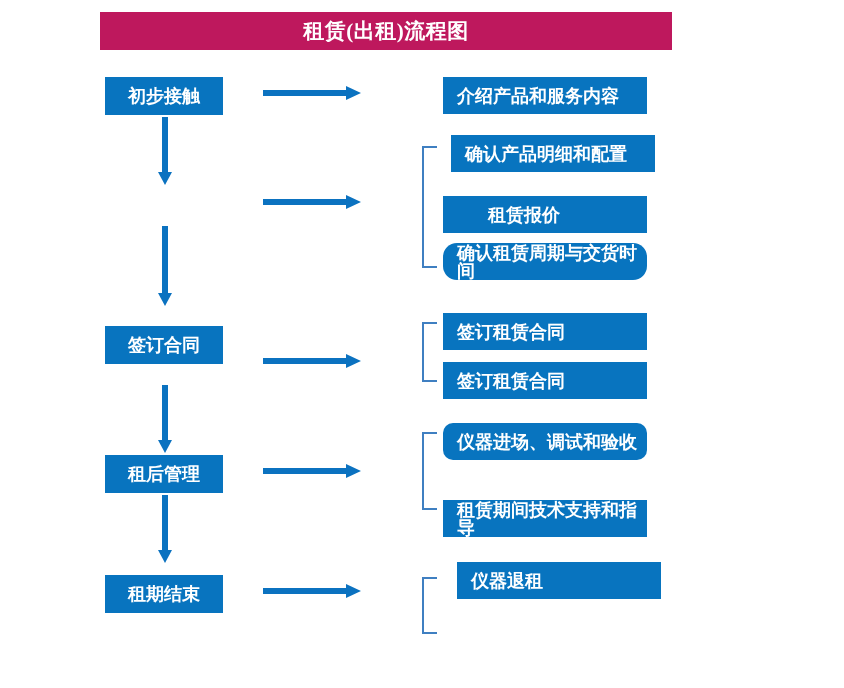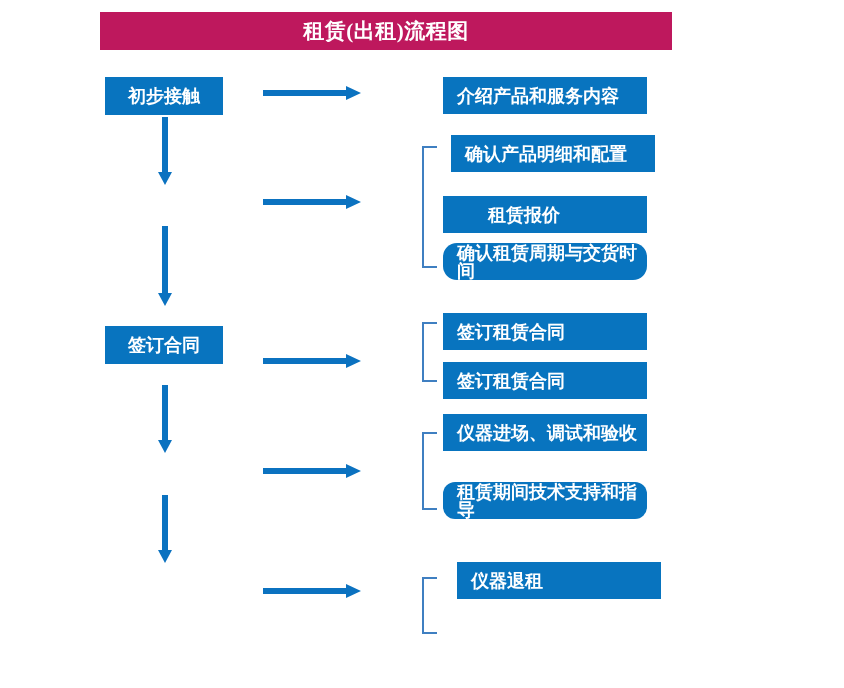--- a/index.html
+++ b/index.html
@@ -179,36 +179,38 @@
   <div class="v-arrow" style="top:385px; height:68px;">
     <span class="shaft" style="height:56px;"></span>
     <span class="head"></span>
   </div>
 
   <div class="bracket" style="top:322px; height:60px;"></div>
 
   <div class="detail-box" style="top:313px;">签订租赁合同</div>
   <div class="detail-box" style="top:362px;">签订租赁合同</div>
 
+  <div class="stage-box" style="top:455px;">租后管理</div>
 
   <div class="h-arrow" style="top:463px;">
     <span class="shaft"></span>
     <span class="head"></span>
   </div>
 
   <div class="v-arrow" style="top:495px; height:68px;">
     <span class="shaft" style="height:56px;"></span>
     <span class="head"></span>
   </div>
 
   <div class="bracket" style="top:432px; height:78px;"></div>
 
-  <div class="detail-box" style="top:414px;">仪器进场、调试和验收</div>
-  <div class="detail-box" style="top:482px;border-radius:12px;">租赁期间技术支持和指导</div>
-
+  <div class="detail-box" style="top:423px;border-radius:10px;">仪器进场、调试和验收</div>
+  <div class="detail-box" style="top:500px;">租赁期间技术支持和指导</div>
+
+  <div class="stage-box" style="top:575px;">租期结束</div>
 
   <div class="h-arrow" style="top:583px;">
     <span class="shaft"></span>
     <span class="head"></span>
   </div>
 
   <div class="bracket" style="top:577px; height:57px;"></div>
 
   <div class="detail-box" style="top:562px;margin-left:14px;">仪器退租</div>
 

